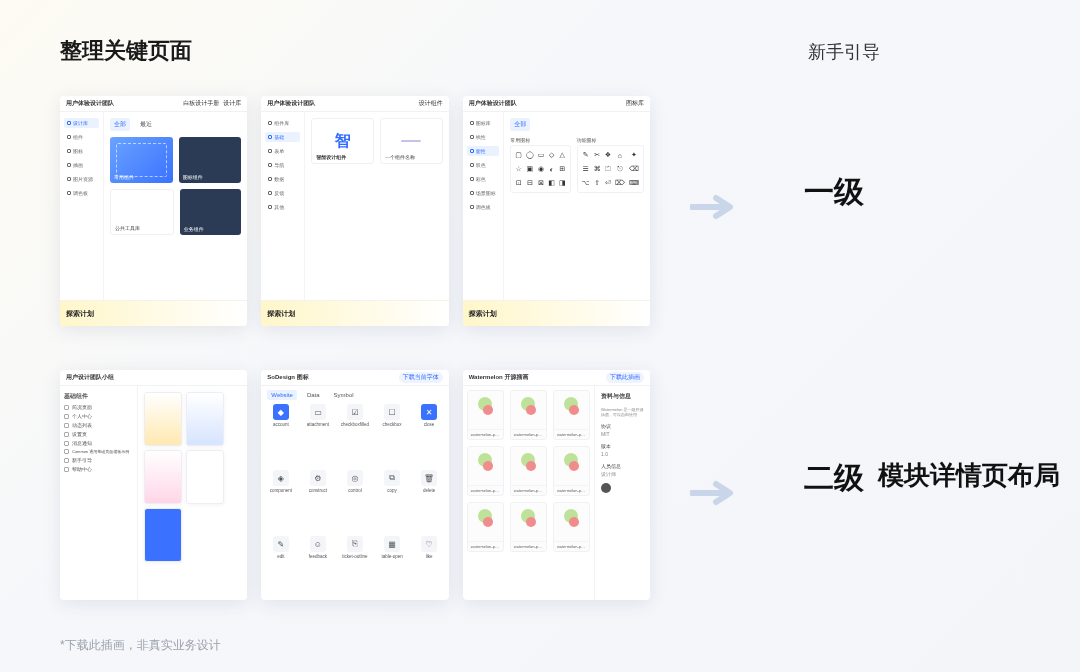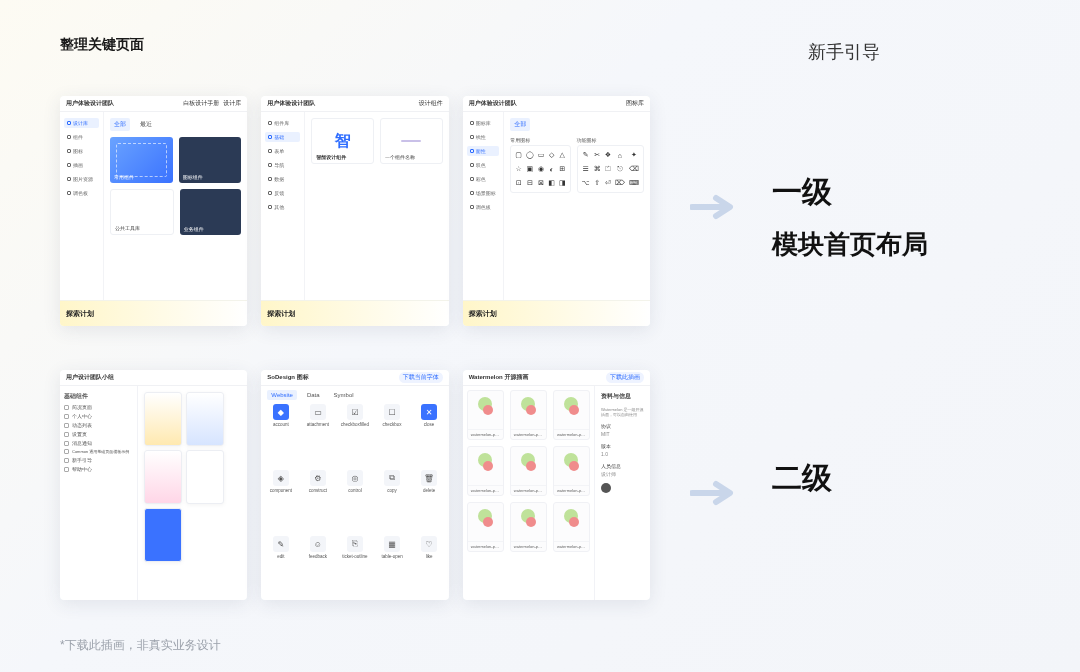--- a/index.html
+++ b/index.html
@@ -7,21 +7,21 @@
   body {
     font-family: -apple-system, "PingFang SC", "Microsoft YaHei", sans-serif;
     background: linear-gradient(135deg, #fdfbf3 0%, #f5f7fb 40%, #f3f5f9 100%);
     position: relative;
     overflow: hidden;
   }
 
   .heading-left {
     position: absolute;
     top: 36px; left: 60px;
-    font-size: 14px; font-weight: 700; color: #1a1a1a;
+    font-size: 22px; font-weight: 700; color: #1a1a1a;
   }
   .heading-right {
     position: absolute;
     top: 40px; right: 200px;
     font-size: 18px; font-weight: 500; color: #333;
   }
 
   
   .row {
     position: absolute;
@@ -181,22 +181,22 @@
     position:absolute;
     width:48px;height:30px;
     display:flex;align-items:center;
   }
   .arrow svg{width:100%;height:100%;}
   .arrow.top { top:192px; left:690px; }
   .arrow.bottom { top:478px; left:690px; }
 
   .rlabel {
     position:absolute;
-    left:772px;
-    display:flex;flex-direction:column;gap:14px;
+    left:804px;
+    display:flex;flex-direction:row;gap:14px;
   }
   .rlabel.top { top:172px; }
   .rlabel.bottom { top:458px; }
   .rlabel .l1{font-size:30px;font-weight:800;color:#111;}
   .rlabel .l2{font-size:26px;font-weight:700;color:#111;}
 
   .footnote {
     position:absolute;left:60px;bottom:18px;
     font-size:12px;color:#9aa0aa;
   }
@@ -613,19 +613,19 @@
     </svg>
 </div>
 <div class="arrow bottom">
   <svg viewBox="0 0 48 30">
       <path d="M2 15 H34 M26 6 L40 15 L26 24" fill="none" stroke="#c9d6ea" stroke-width="6" stroke-linecap="round" stroke-linejoin="round"></path>
     </svg>
 </div>
 
 <div class="rlabel top">
   <div class="l1">一级</div>
-  <div class="l2">模块首页布局</div>
 </div>
 <div class="rlabel bottom">
   <div class="l1">二级</div>
+  <div class="l2">模块详情页布局</div>
 </div>
 
 <div class="footnote">*下载此插画，非真实业务设计</div>
 
 </body></html>

